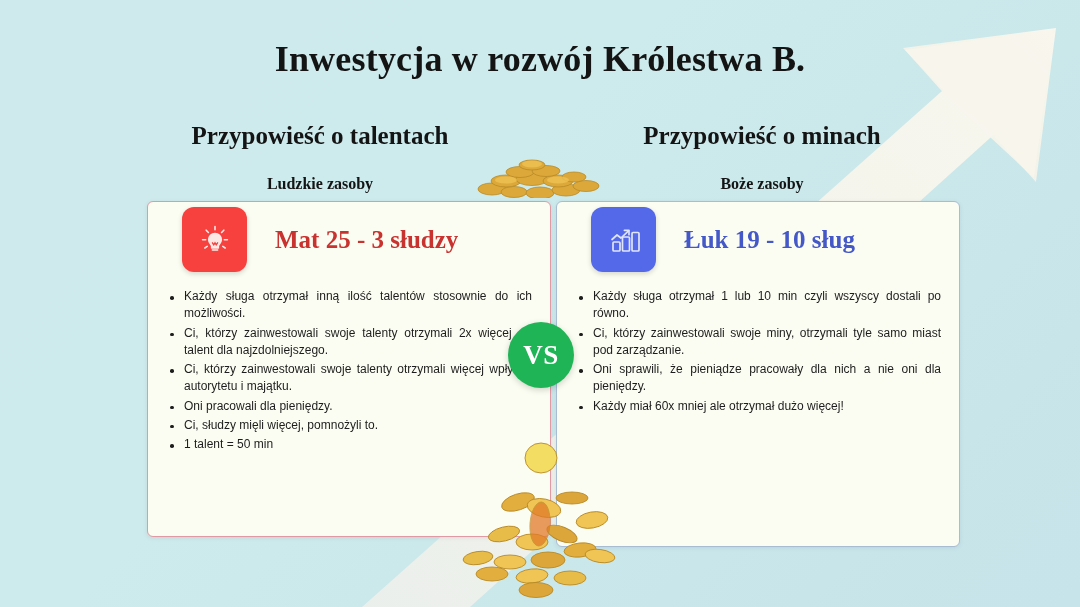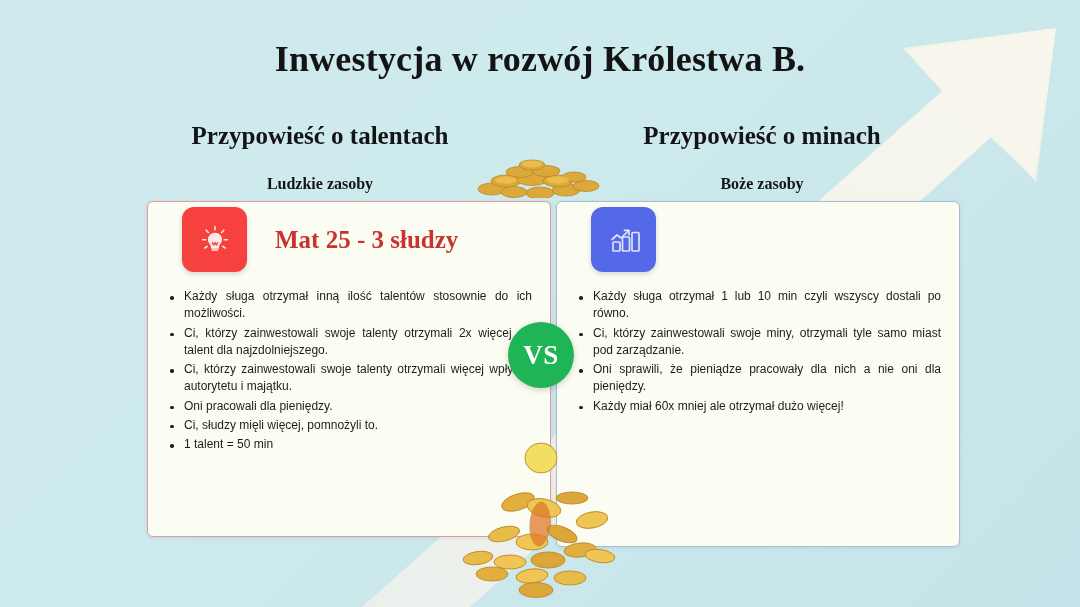--- a/index.html
+++ b/index.html
@@ -264,20 +264,21 @@
     <div class="card-head">
       <div class="card-icon blue">
         <svg width="40" height="40" viewBox="0 0 40 40" fill="none" stroke="#dfe5fb" stroke-width="1.7" stroke-linecap="round" stroke-linejoin="round">
           <rect x="9" y="22" width="7" height="9" rx="1"></rect>
           <rect x="18.5" y="17" width="7" height="14" rx="1"></rect>
           <rect x="28" y="12.5" width="7" height="18.5" rx="1"></rect>
           <path d="M8 19.5l5-4.5 4 3 7.5-7.2"></path>
           <path d="M20.4 10.3h4.6v4.4"></path>
         </svg>
       </div>
+      <div class="card-title blue">Łuk 19 - 10 sług</div>
     </div>
     <ul class="bullets">
       <li>Każdy sługa otrzymał 1 lub 10 min czyli wszyscy dostali po równo.</li>
       <li>Ci, którzy zainwestowali swoje miny, otrzymali tyle samo miast pod zarządzanie.</li>
       <li>Oni sprawili, że pieniądze pracowały dla nich a nie oni dla pieniędzy.</li>
       <li>Każdy miał 60x mniej ale otrzymał dużo więcej!</li>
     </ul>
   </div>
 
   <svg class="coins-fall" viewBox="0 0 210 177">

